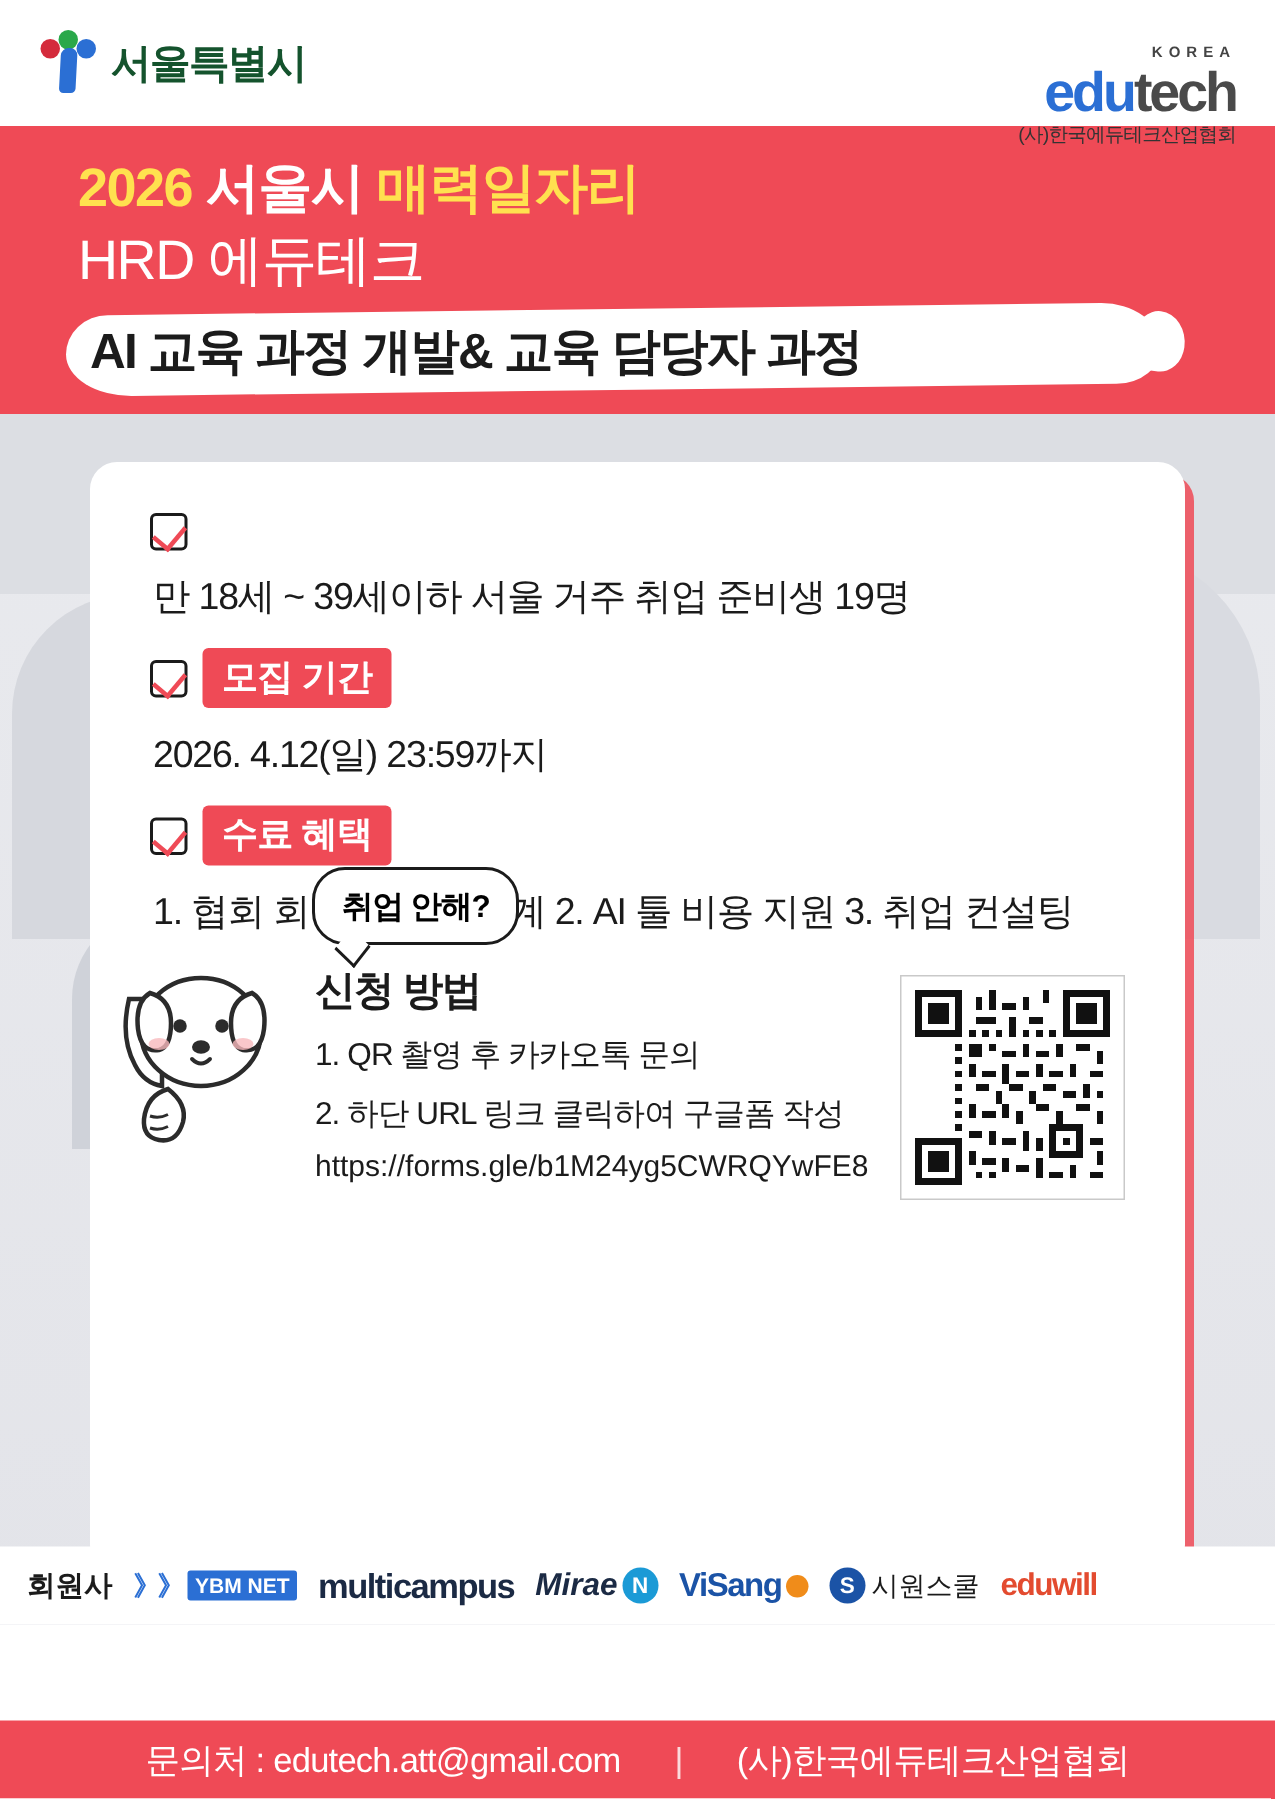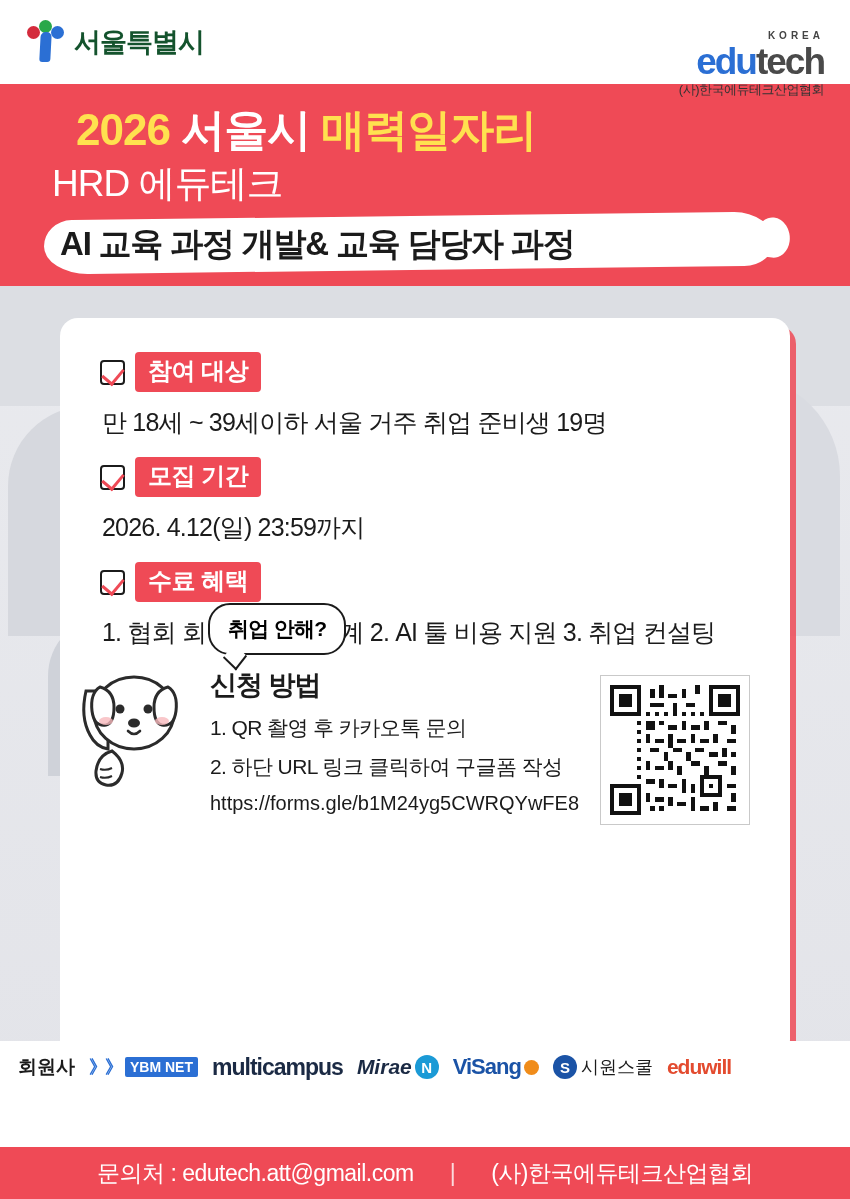--- a/index.html
+++ b/index.html
@@ -45,21 +45,21 @@
   .edu-word .g { color: #4a4a4a; }
   .edu-sub { font-size: 13px; color: #333; margin-top: 3px; letter-spacing: -0.5px; }
 
   
   .title-band {
     background: #ef4a56;
     padding: 18px 0 16px 52px;
     position: relative;
     z-index: 4;
   }
-  .t-line1 { font-size: 44px; font-weight: bold; letter-spacing: -1px; line-height: 1.28; margin-left: 24px; }
+  .t-line1 { font-size: 36px; font-weight: bold; letter-spacing: -1px; line-height: 1.28; }
   .t-line1 .y { color: #ffe14f; }
   .t-line1 .w { color: #ffffff; }
   .t-line2 { font-size: 37px; font-weight: normal; color: #ffffff; letter-spacing: -1px; line-height: 1.3; margin-top: 2px; }
   .t-line3-wrap { position: relative; margin-top: 10px; height: 52px; }
   .brush {
     position: absolute; left: -8px; top: -2px;
     width: 730px; height: 54px;
     background: #ffffff;
     border-radius: 28px 40px 30px 44px / 26px 30px 24px 28px;
     transform: rotate(-0.7deg);
@@ -255,21 +255,20 @@
       <i class="bg2"></i>
       <i class="bg3"></i>
       <i class="bg4"></i>
   </div>
 
   <div class="card">
 
     <div class="item">
       <div class="item-head">
         <span class="check"></span>
-        <span class="tag">참여 대상</span>
       </div>
       <div class="item-text">만 18세 ~ 39세이하 서울 거주 취업 준비생 19명</div>
     </div>
 
     <div class="item">
       <div class="item-head">
         <span class="check"></span>
         <span class="tag">모집 기간</span>
       </div>
       <div class="item-text">2026. 4.12(일) 23:59까지</div>

